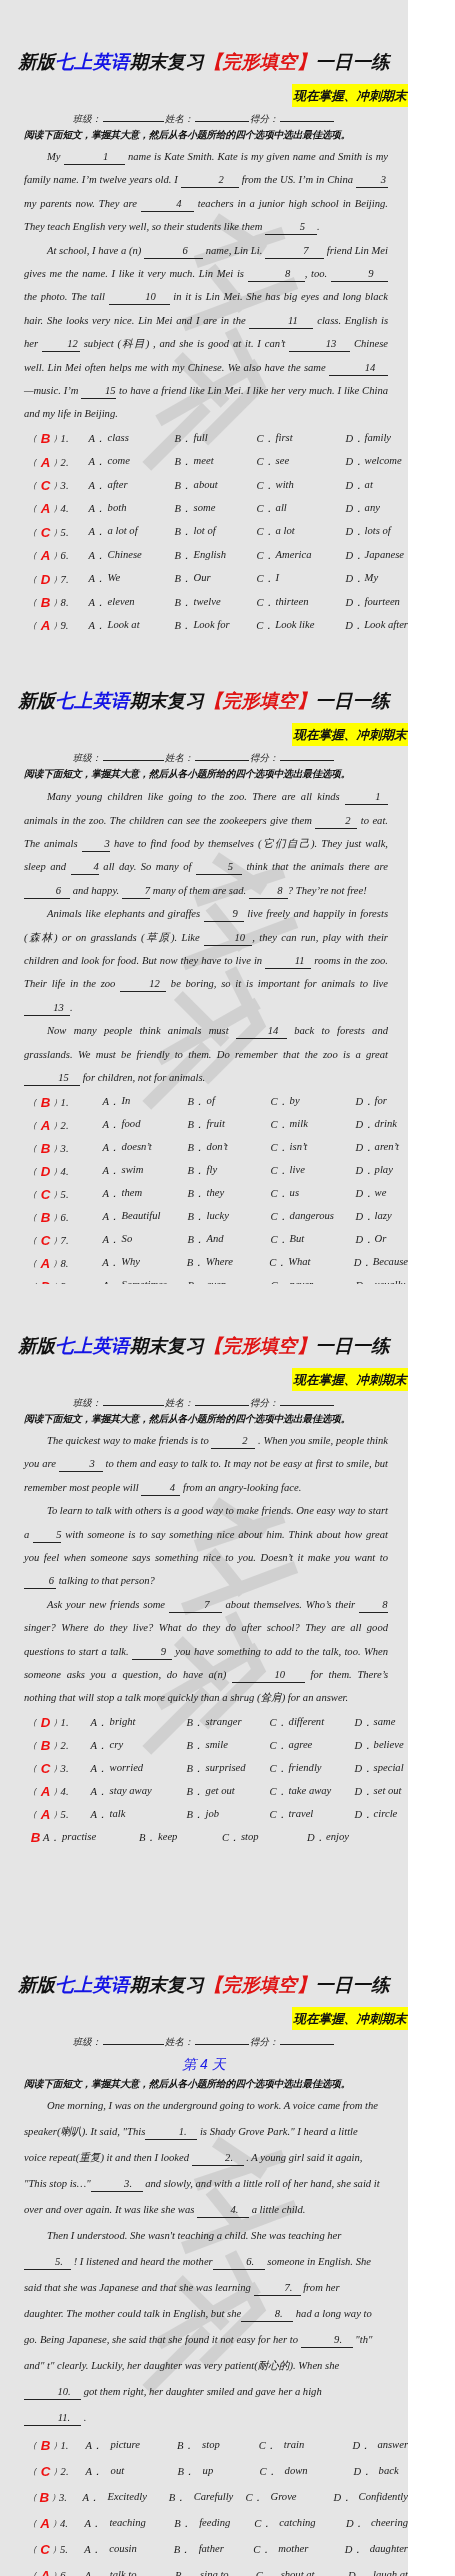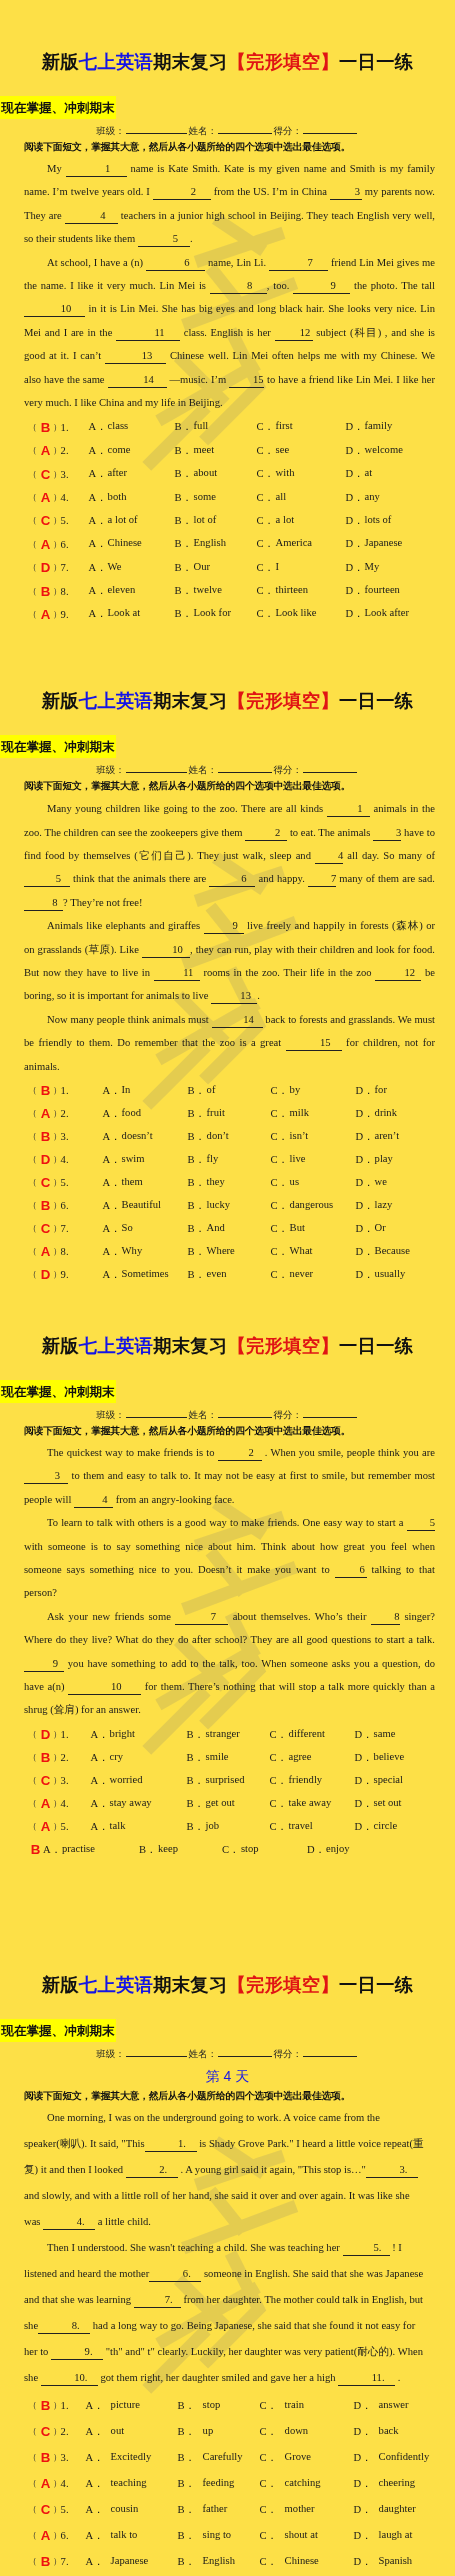--- a/index.html
+++ b/index.html
@@ -1,23 +1,23 @@
 <!DOCTYPE html>
 <html style="font-size:10px"><head>
 <meta charset="utf-8">
 <style>
   html, body { margin: 0; padding: 0; background: #ffffff; }
   body { width: 455px; font-family: "Liberation Serif", "DejaVu Serif", serif; color: #1a1a1a; }
-  .page { position: relative; width: 455px; height: 644px; overflow: hidden; background: #fde047; }
+  .page { position: relative; width: 408px; height: 644px; overflow: hidden; background: #e5e5e5; font-style: italic; }
   .page-inner { position: absolute; left: 0; right: 0; top: 49px; }
   .title { text-align: center; font-family: "DejaVu Sans", "Liberation Sans", sans-serif; font-weight: bold; font-size: 18.3px; letter-spacing: 0.3px; line-height: 25px; white-space: nowrap; }
   .title .blue { color: #1414e6; }
   .title .red { color: #e01414; }
   .title .black { color: #111; }
-  .subtitle-wrap { text-align: left; margin-top: 22px; height: 23px; }
+  .subtitle-wrap { text-align: right; margin-top: 10px; height: 23px; }
   .subtitle { display: inline-block; background: #ffff00; font-family: "DejaVu Sans", sans-serif; font-weight: bold; font-size: 12.6px; line-height: 23px; padding: 0 1.3px; color: #111; }
   .info-row { text-align: center; margin-top: 3.8px; font-family: "DejaVu Sans", sans-serif; font-size: 9.5px; line-height: 16.4px; color: #222; }
   .info-row .lbl { font-weight: normal; }
   .info-row .line { display: inline-block; width: 61px; border-bottom: 0.8px solid #222; height: 10px; vertical-align: baseline; margin: 0 1.3px; }
   .info-row .line.short { width: 54px; }
   .day { text-align: center; color: #1a1ae6; font-family: "Liberation Sans", sans-serif; font-size: 14px; line-height: 21.5px; margin-top: 3.8px; }
   .instruction { font-family: "DejaVu Sans", sans-serif; font-weight: bold; font-size: 9.8px; line-height: 16.4px; padding-left: 24px; white-space: nowrap; letter-spacing: -0.2px; color: #111; }
   .passage { padding: 0 20px 0 24px; font-size: 10.6px; line-height: 23.4px; text-align: justify; color: #1a1a1a; }
   .passage p { margin: 0; text-indent: 23px; }
   .blank { display: inline-block; border-bottom: 0.8px solid #222; text-align: center; line-height: 14px; min-width: 38px; }

